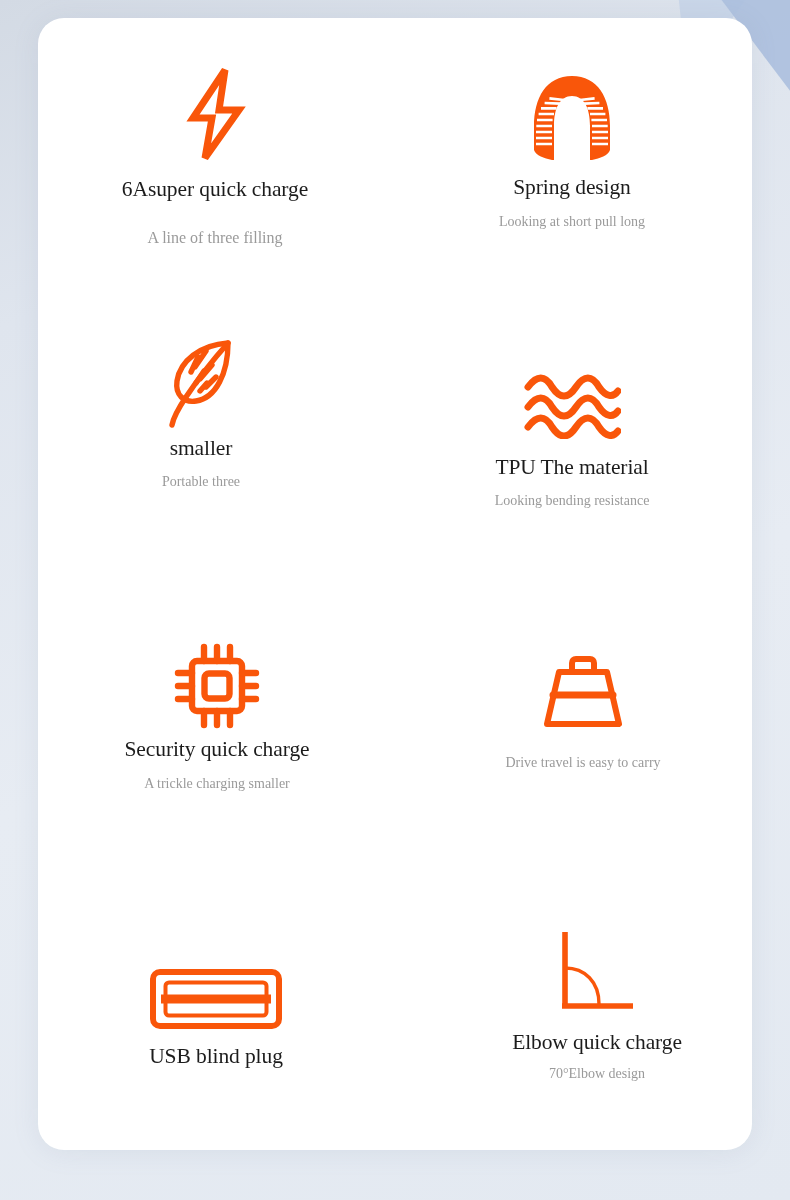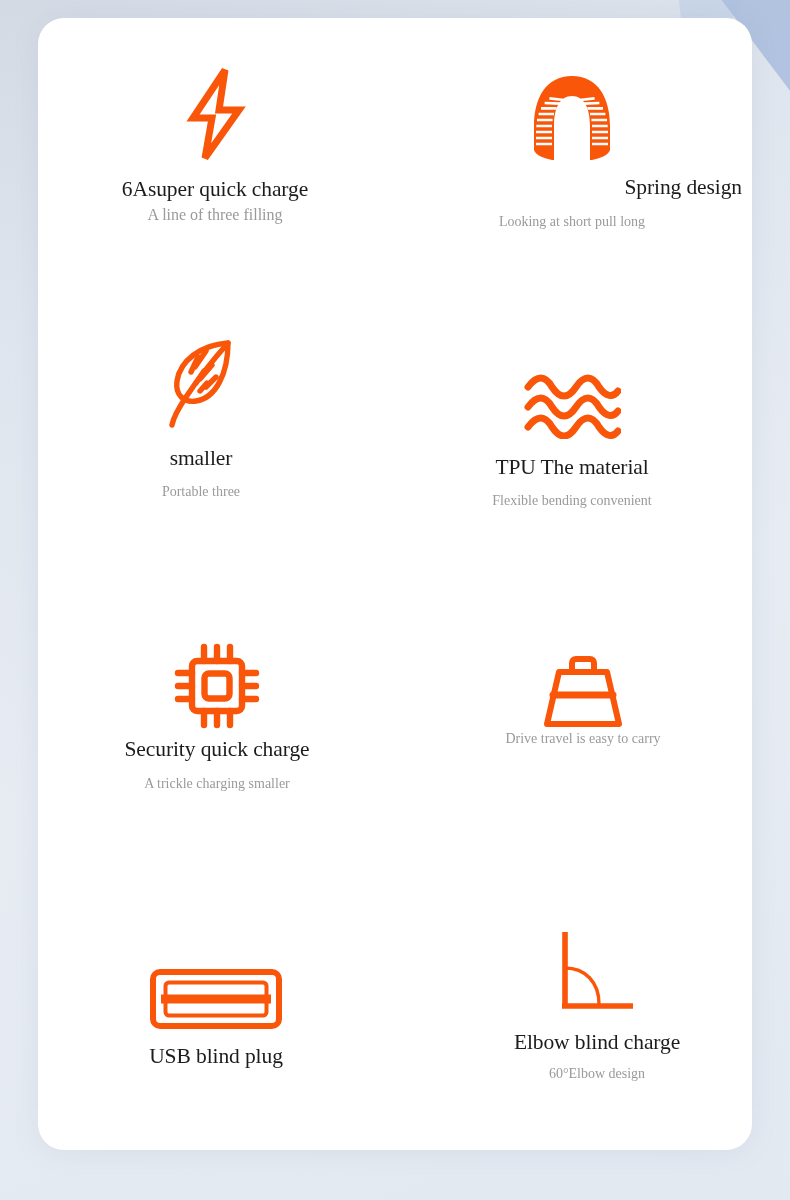--- a/index.html
+++ b/index.html
@@ -107,41 +107,41 @@
   .feature-sub {
     font-size: 14px;
     color: #9a9a9a;
     line-height: 1.25;
     white-space: nowrap;
   }
 
   
   .c0 { left: 7px;   top: 40px;  }
   .c0 .feature-title { margin-top: 15px; }
-  .c0 .feature-sub   { margin-top: 2px; font-size: 16px; }
+  .c0 .feature-sub   { margin-top: 25px; font-size: 16px; }
 
   .c1 { left: 364px; top: 40px;  }
-  .c1 .feature-title { margin-top: 13px; text-align: right; }
+  .c1 .feature-title { margin-top: 13px; }
   .c1 .feature-sub   { margin-top: 12px; }
 
   .c2 { left: -7px;  top: 307px; }
-  .c2 .feature-title { margin-top: 17px; }
+  .c2 .feature-title { margin-top: 7px; }
   .c2 .feature-sub   { margin-top: 11px; }
 
   .c3 { left: 364px; top: 317px; }
   .c3 .feature-title { margin-top: 16px; }
   .c3 .feature-sub   { margin-top: 11px; }
 
   .c4 { left: 9px;   top: 608px; }
   .c4 .feature-title { margin-top: 7px; }
   .c4 .feature-sub   { margin-top: 12px; }
 
   .c5 { left: 375px; top: 608px; }
   .c5 .feature-title { margin-top: 13px; }
-  .c5 .feature-sub   { margin-top: 0; }
+  .c5 .feature-sub   { margin-top: 24px; }
 
   .c6 { left: 8px;   top: 908px; }
   .c6 .feature-title { margin-top: 14px; }
   .c6 .feature-sub   { margin-top: 11px; }
 
   .c7 { left: 389px; top: 890px; }
   .c7 .feature-title { margin-top: 18px; }
   .c7 .feature-sub   { margin-top: 9px; }
 </style>
 </head>
@@ -207,21 +207,21 @@
       <div class="icon-wrap">
         <svg width="98" height="66" viewBox="0 0 98 66">
           <g fill="none" stroke="#F9560A" stroke-width="7" stroke-linecap="round">
             <path d="M5 14 C14 2 22 2 29 14 C37 26 45 26 53 14 C61 2 69 2 76 14 C83 24 90 25 95 18"></path>
             <path d="M5 34 C14 22 22 22 29 34 C37 46 45 46 53 34 C61 22 69 22 76 34 C83 44 90 45 95 38"></path>
             <path d="M5 54 C14 42 22 42 29 54 C37 66 45 66 53 54 C61 42 69 42 76 54 C83 64 90 65 95 58"></path>
           </g>
         </svg>
       </div>
       <div class="feature-title">TPU The material</div>
-      <div class="feature-sub">Flexible bending convenient</div>
+      <div class="feature-sub">Looking bending resistance</div>
     </div>
 
     <div class="feature-cell c4">
       <div class="icon-wrap">
         <svg width="88" height="88" viewBox="0 0 88 88">
           <g stroke="#F9560A" stroke-width="6.4" fill="none" stroke-linecap="round">
             <rect x="19" y="19" width="50" height="50" rx="5"></rect>
             <rect x="31.5" y="31.5" width="25" height="25" rx="4.5"></rect>
             <path d="M31 19 L31 5 M44 19 L44 5 M57 19 L57 5"></path>
             <path d="M31 69 L31 83 M44 69 L44 83 M57 69 L57 83"></path>
@@ -263,18 +263,18 @@
     <div class="feature-cell c7">
       <div class="icon-wrap">
         <svg width="80" height="84" viewBox="0 0 80 84">
           <g stroke="#F9560A" fill="none" stroke-linecap="butt">
             <path d="M8 4 L8 78" stroke-width="5.6"></path>
             <path d="M5 78 L76 78" stroke-width="5.6"></path>
             <path d="M8 40 C28 40 42 54 42 76" stroke-width="3.4"></path>
           </g>
         </svg>
       </div>
-      <div class="feature-title">Elbow blind charge</div>
-      <div class="feature-sub">60°Elbow design</div>
+      <div class="feature-title">Elbow quick charge</div>
+      <div class="feature-sub">70°Elbow design</div>
     </div>
 
   </div>
 </div>
 
 </body></html>

